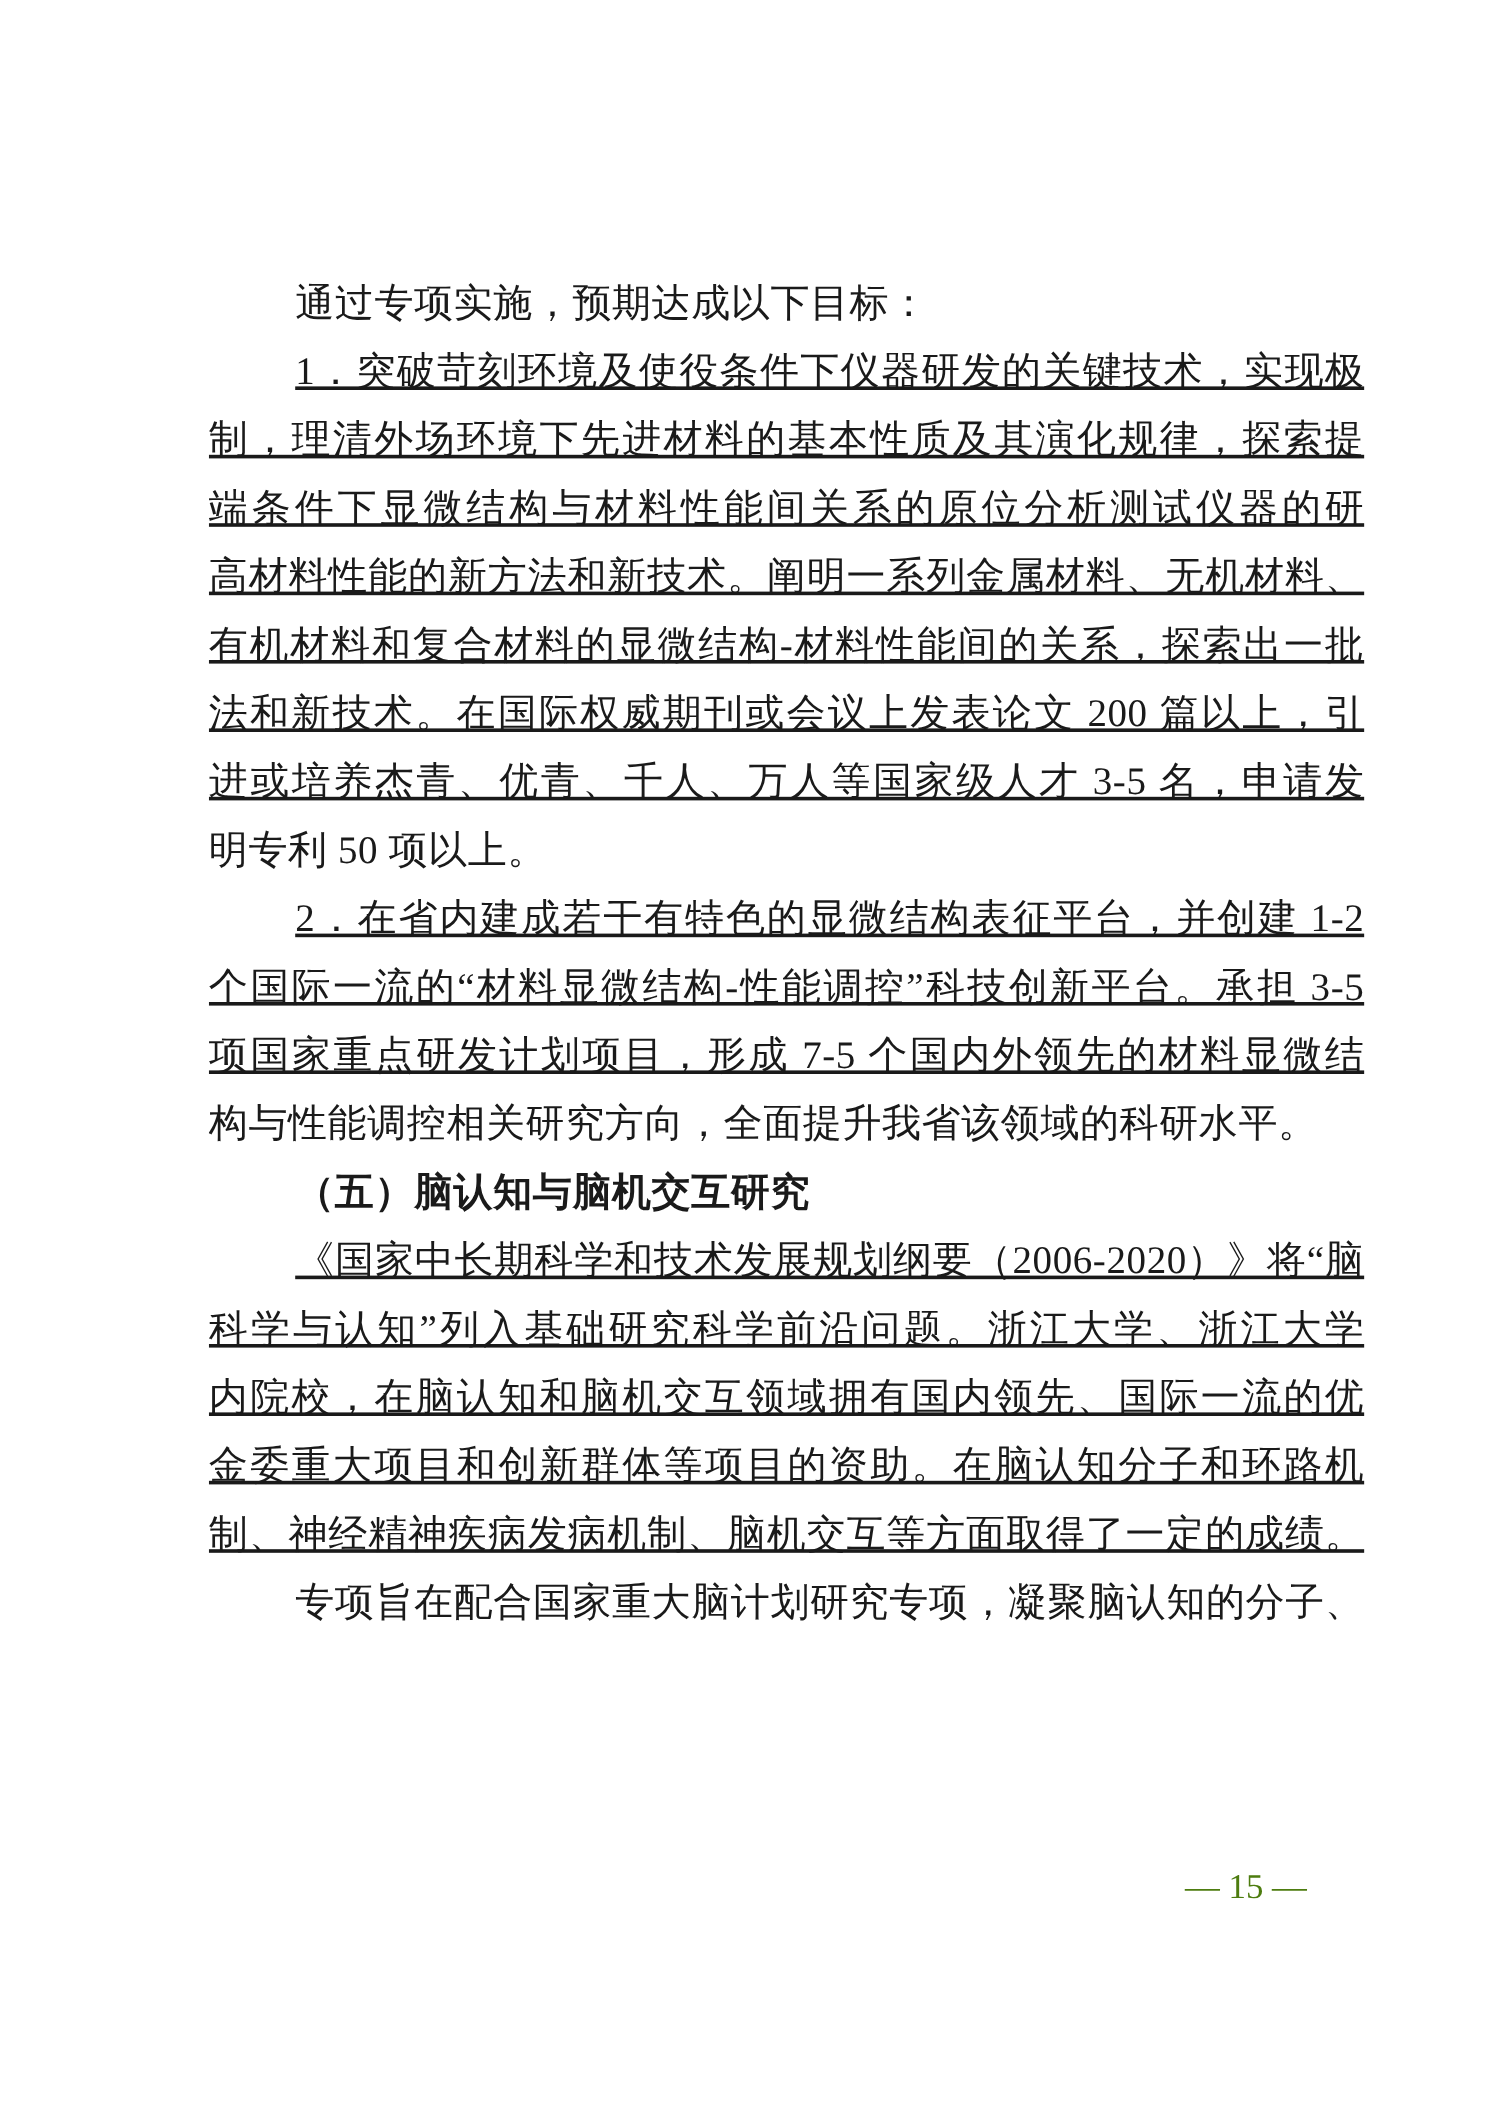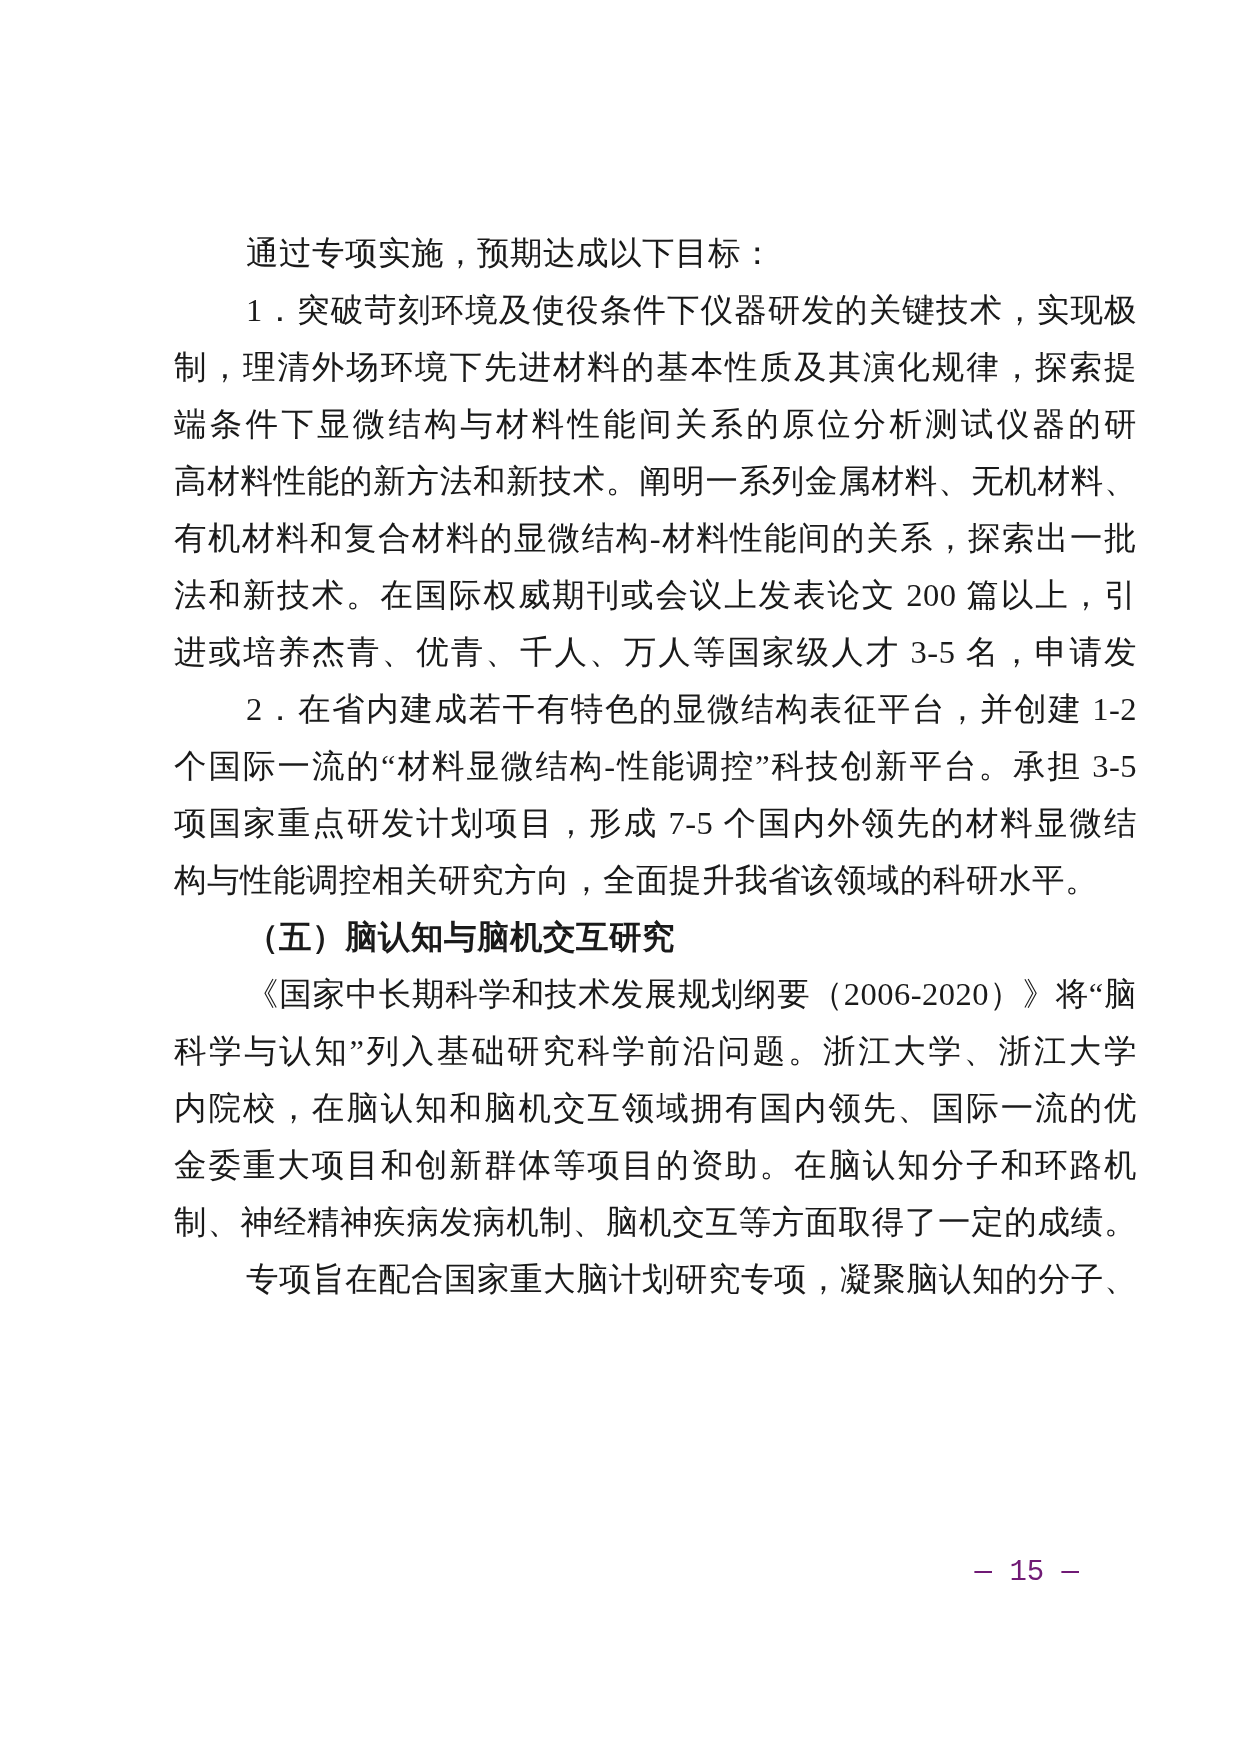--- a/index.html
+++ b/index.html
@@ -27,52 +27,53 @@
     line-height: 57px;
     font-size: 32.5px;
     color: #1a1a1a;
     letter-spacing: 0.5px;
     overflow: hidden;
     white-space: normal;
   }
   .line.justify {
     text-align: justify;
     text-align-last: justify;
+    text-decoration: underline;
   }
   .line.indent {
     text-indent: 72px;
   }
   .line.bold {
     font-weight: bold;
   }
   .page-number {
     position: absolute;
     top: 1556px;
-    right: 193px;
+    right: 183px;
     height: 34px;
     line-height: 34px;
     font-size: 29px;
-    color: #701a75;
+    color: #4d7c0f;
     white-space: pre;
-    font-family: Liberation Mono, monospace;
   }
 </style>
 </head>
 <body>
 
 <div class="page">
   <div class="text-block" id="text-block">
       <div class="line indent">通过专项实施，预期达成以下目标：</div>
       <div class="line indent justify">1．突破苛刻环境及使役条件下仪器研发的关键技术，实现极</div>
       <div class="line justify">制，理清外场环境下先进材料的基本性质及其演化规律，探索提</div>
       <div class="line justify">端条件下显微结构与材料性能间关系的原位分析测试仪器的研</div>
       <div class="line justify">高材料性能的新方法和新技术。阐明一系列金属材料、无机材料、</div>
       <div class="line justify">有机材料和复合材料的显微结构-材料性能间的关系，探索出一批</div>
       <div class="line justify">法和新技术。在国际权威期刊或会议上发表论文 200 篇以上，引</div>
       <div class="line justify">进或培养杰青、优青、千人、万人等国家级人才 3-5 名，申请发</div>
+      <div class="line">明专利 50 项以上。</div>
       <div class="line indent justify">2．在省内建成若干有特色的显微结构表征平台，并创建 1-2</div>
       <div class="line justify">个国际一流的“材料显微结构-性能调控”科技创新平台。承担 3-5</div>
       <div class="line justify">项国家重点研发计划项目，形成 7-5 个国内外领先的材料显微结</div>
       <div class="line">构与性能调控相关研究方向，全面提升我省该领域的科研水平。</div>
       <div class="line indent bold">（五）脑认知与脑机交互研究</div>
       <div class="line indent justify">《国家中长期科学和技术发展规划纲要（2006-2020）》将“脑</div>
       <div class="line justify">科学与认知”列入基础研究科学前沿问题。浙江大学、浙江大学</div>
       <div class="line justify">内院校，在脑认知和脑机交互领域拥有国内领先、国际一流的优</div>
       <div class="line justify">金委重大项目和创新群体等项目的资助。在脑认知分子和环路机</div>
       <div class="line justify">制、神经精神疾病发病机制、脑机交互等方面取得了一定的成绩。</div>

